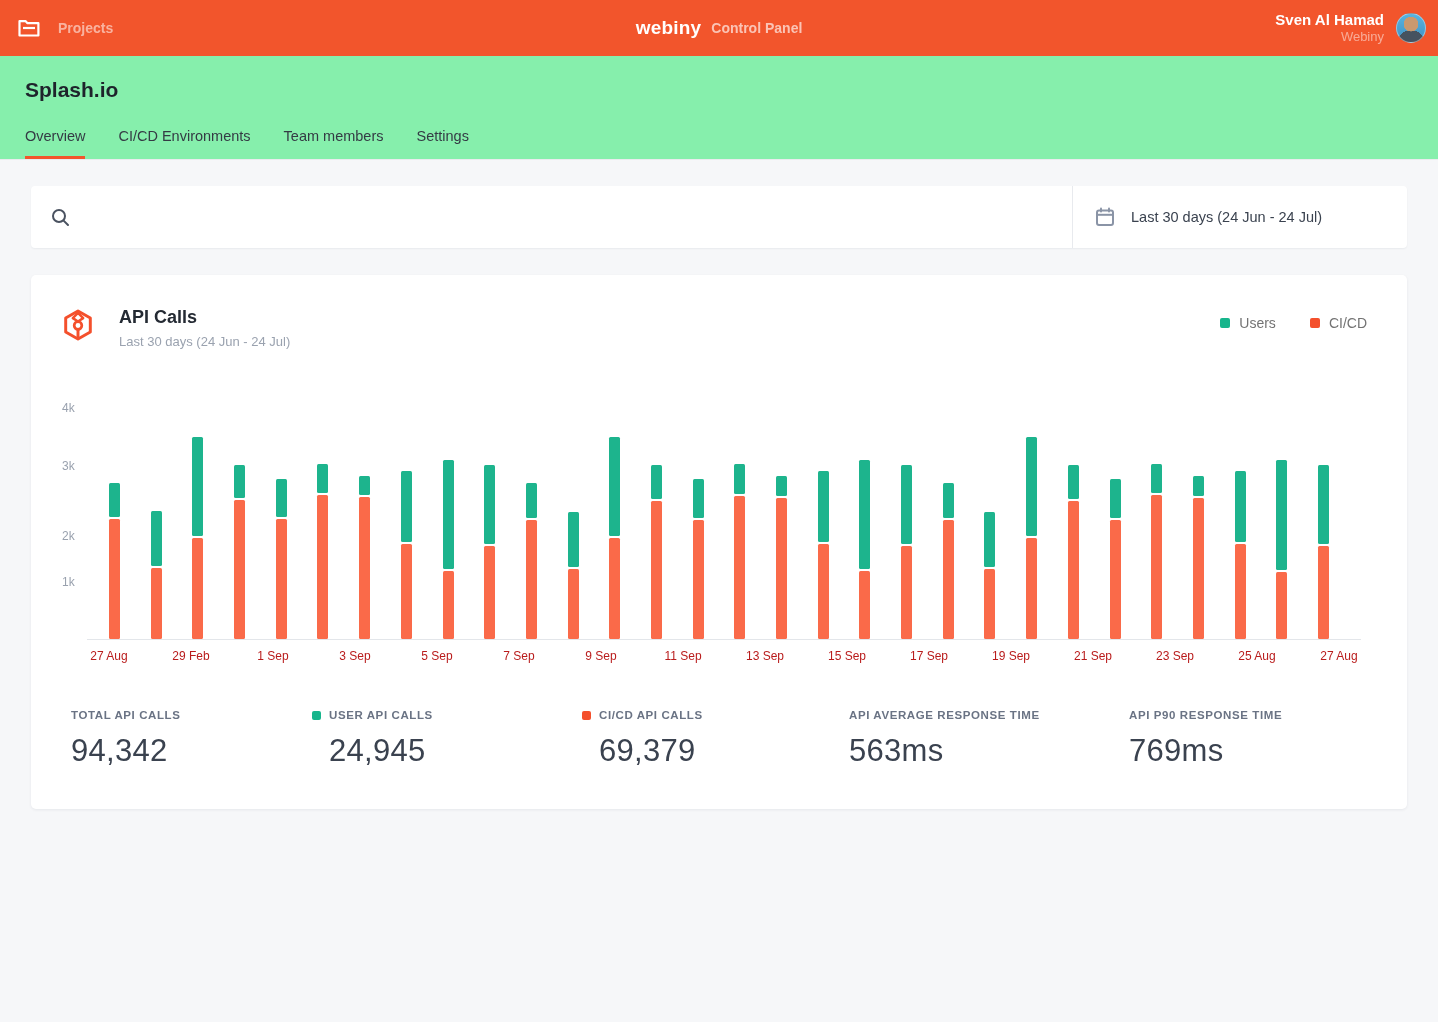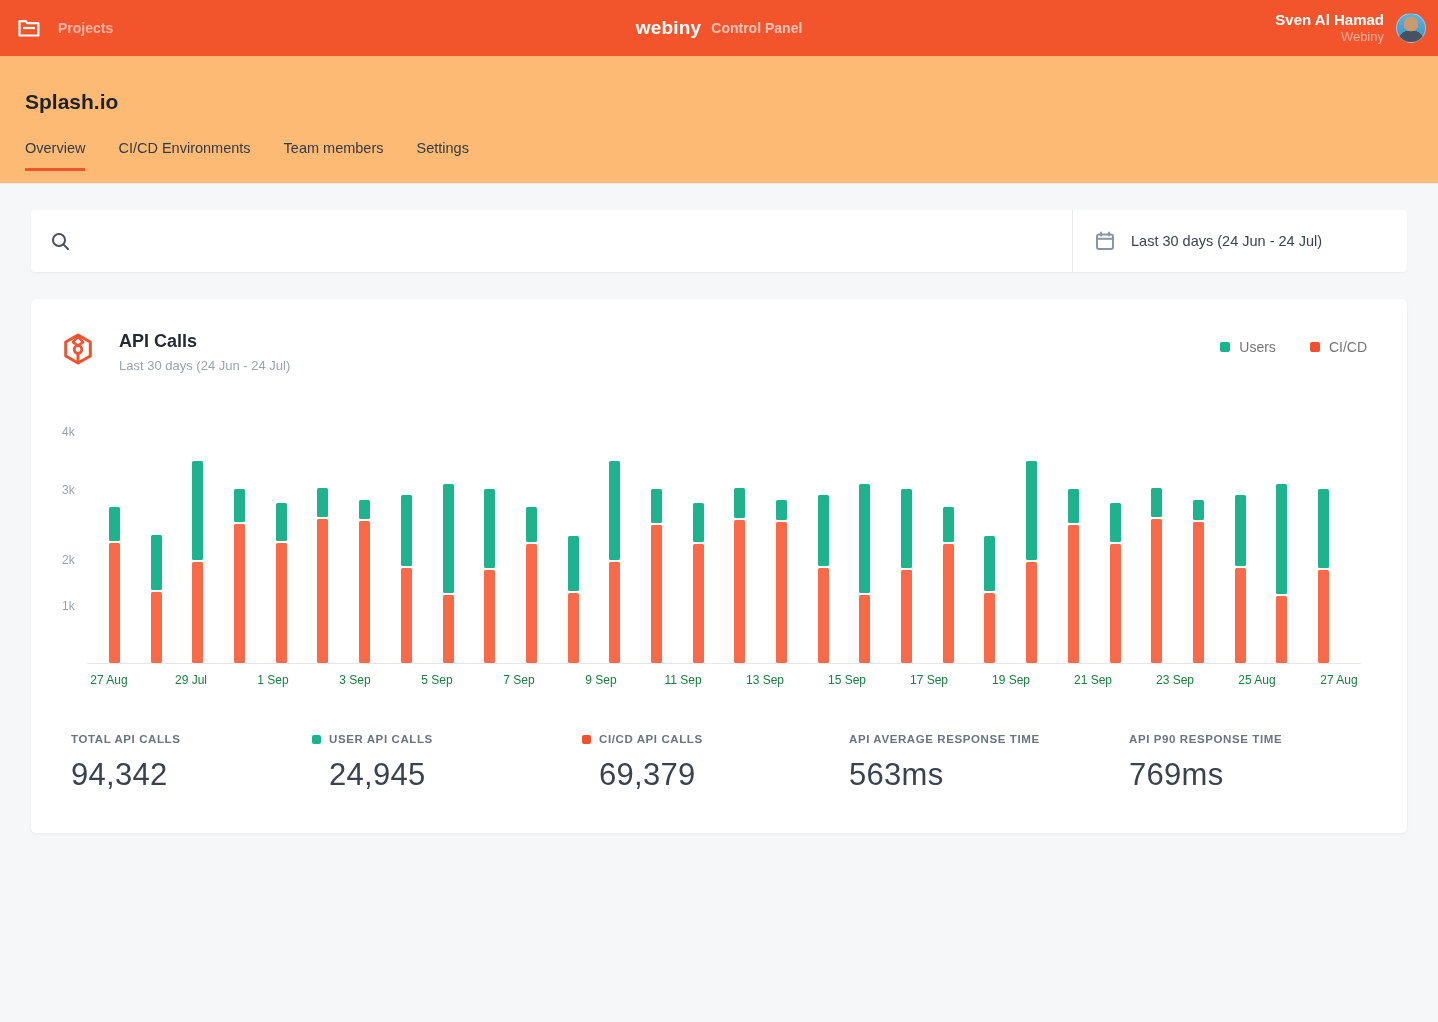--- a/index.html
+++ b/index.html
@@ -32,21 +32,21 @@
   .user-company { color:rgba(255,255,255,.5); font-size:13px; }
   .avatar {
     width:30px; height:30px; border-radius:50%;
     border:1px solid rgba(255,255,255,.4);
     background:
       radial-gradient(circle at 50% 36%, #c9996f 0 32%, rgba(0,0,0,0) 33%),
       radial-gradient(circle at 50% 108%, #46525f 0 42%, rgba(0,0,0,0) 43%),
       linear-gradient(#58b4e0,#3f90c2);
   }
   
-  .page-header { background:#fdba74; border-bottom:1px solid #eaecef; padding:12px 25px; }
+  .page-header { background:#86efac; border-bottom:1px solid #eaecef; padding:0 25px; }
   .page-title { font-size:21px; font-weight:800; color:#1e232b; padding:22px 0 26px; }
   .tabs { display:flex; gap:33px; }
   .tab { font-size:14.5px; color:#343b44; padding-bottom:15px; position:relative; cursor:pointer; }
   .tab.active::after {
     content:""; position:absolute; left:0; right:0; bottom:0; height:3px; background:#f2552c;
   }
   
   .content { padding:26px 31px 0; }
   .toolbar {
     background:#fff; border-radius:4px; height:62px;
@@ -85,21 +85,21 @@
     display:flex; justify-content:space-between; align-items:flex-end;
   }
   .bar { width:11px; display:flex; flex-direction:column; justify-content:flex-end; }
   .seg { width:11px; border-radius:1.5px; }
   .seg-users { background:#1db48d; margin-bottom:2px; }
   .seg-ci { background:#fa6a49; }
   .xlabels {
     display:flex; justify-content:space-between;
     margin:9px 46px 0 56px; padding:0 2px;
   }
-  .xlabel { font-size:12px; color:#15803d; min-width:40px; text-align:center; }
+  .xlabel { font-size:12px; color:#b91c1c; min-width:40px; text-align:center; }
   
   .stats { display:flex; padding:46px 40px 0; }
   .stat { display:flex; flex-direction:column; }
   .stat:nth-child(1){ width:241px; }
   .stat:nth-child(2){ width:270px; }
   .stat:nth-child(3){ width:267px; }
   .stat:nth-child(4){ width:280px; }
   .stat-label-row { display:flex; align-items:center; gap:8px; }
   .stat-dot { width:9px; height:9px; border-radius:2px; display:inline-block; }
   .stat-dot-users { background:#17b58c; }
@@ -317,21 +317,21 @@
             <div class="seg seg-ci" style="height: 92.8px;"></div>
           </div>
         </div>
     <span class="ylabel" style="bottom: 50px;">1k</span>
         <span class="ylabel" style="bottom: 96px;">2k</span>
         <span class="ylabel" style="bottom: 166px;">3k</span>
         <span class="ylabel" style="bottom: 224px;">4k</span>
       </div>
     <div class="xlabels">
         <span class="xlabel">27 Aug</span>
-        <span class="xlabel">29 Jul</span>
+        <span class="xlabel">29 Feb</span>
         <span class="xlabel">1 Sep</span>
         <span class="xlabel">3 Sep</span>
         <span class="xlabel">5 Sep</span>
         <span class="xlabel">7 Sep</span>
         <span class="xlabel">9 Sep</span>
         <span class="xlabel">11 Sep</span>
         <span class="xlabel">13 Sep</span>
         <span class="xlabel">15 Sep</span>
         <span class="xlabel">17 Sep</span>
         <span class="xlabel">19 Sep</span>

